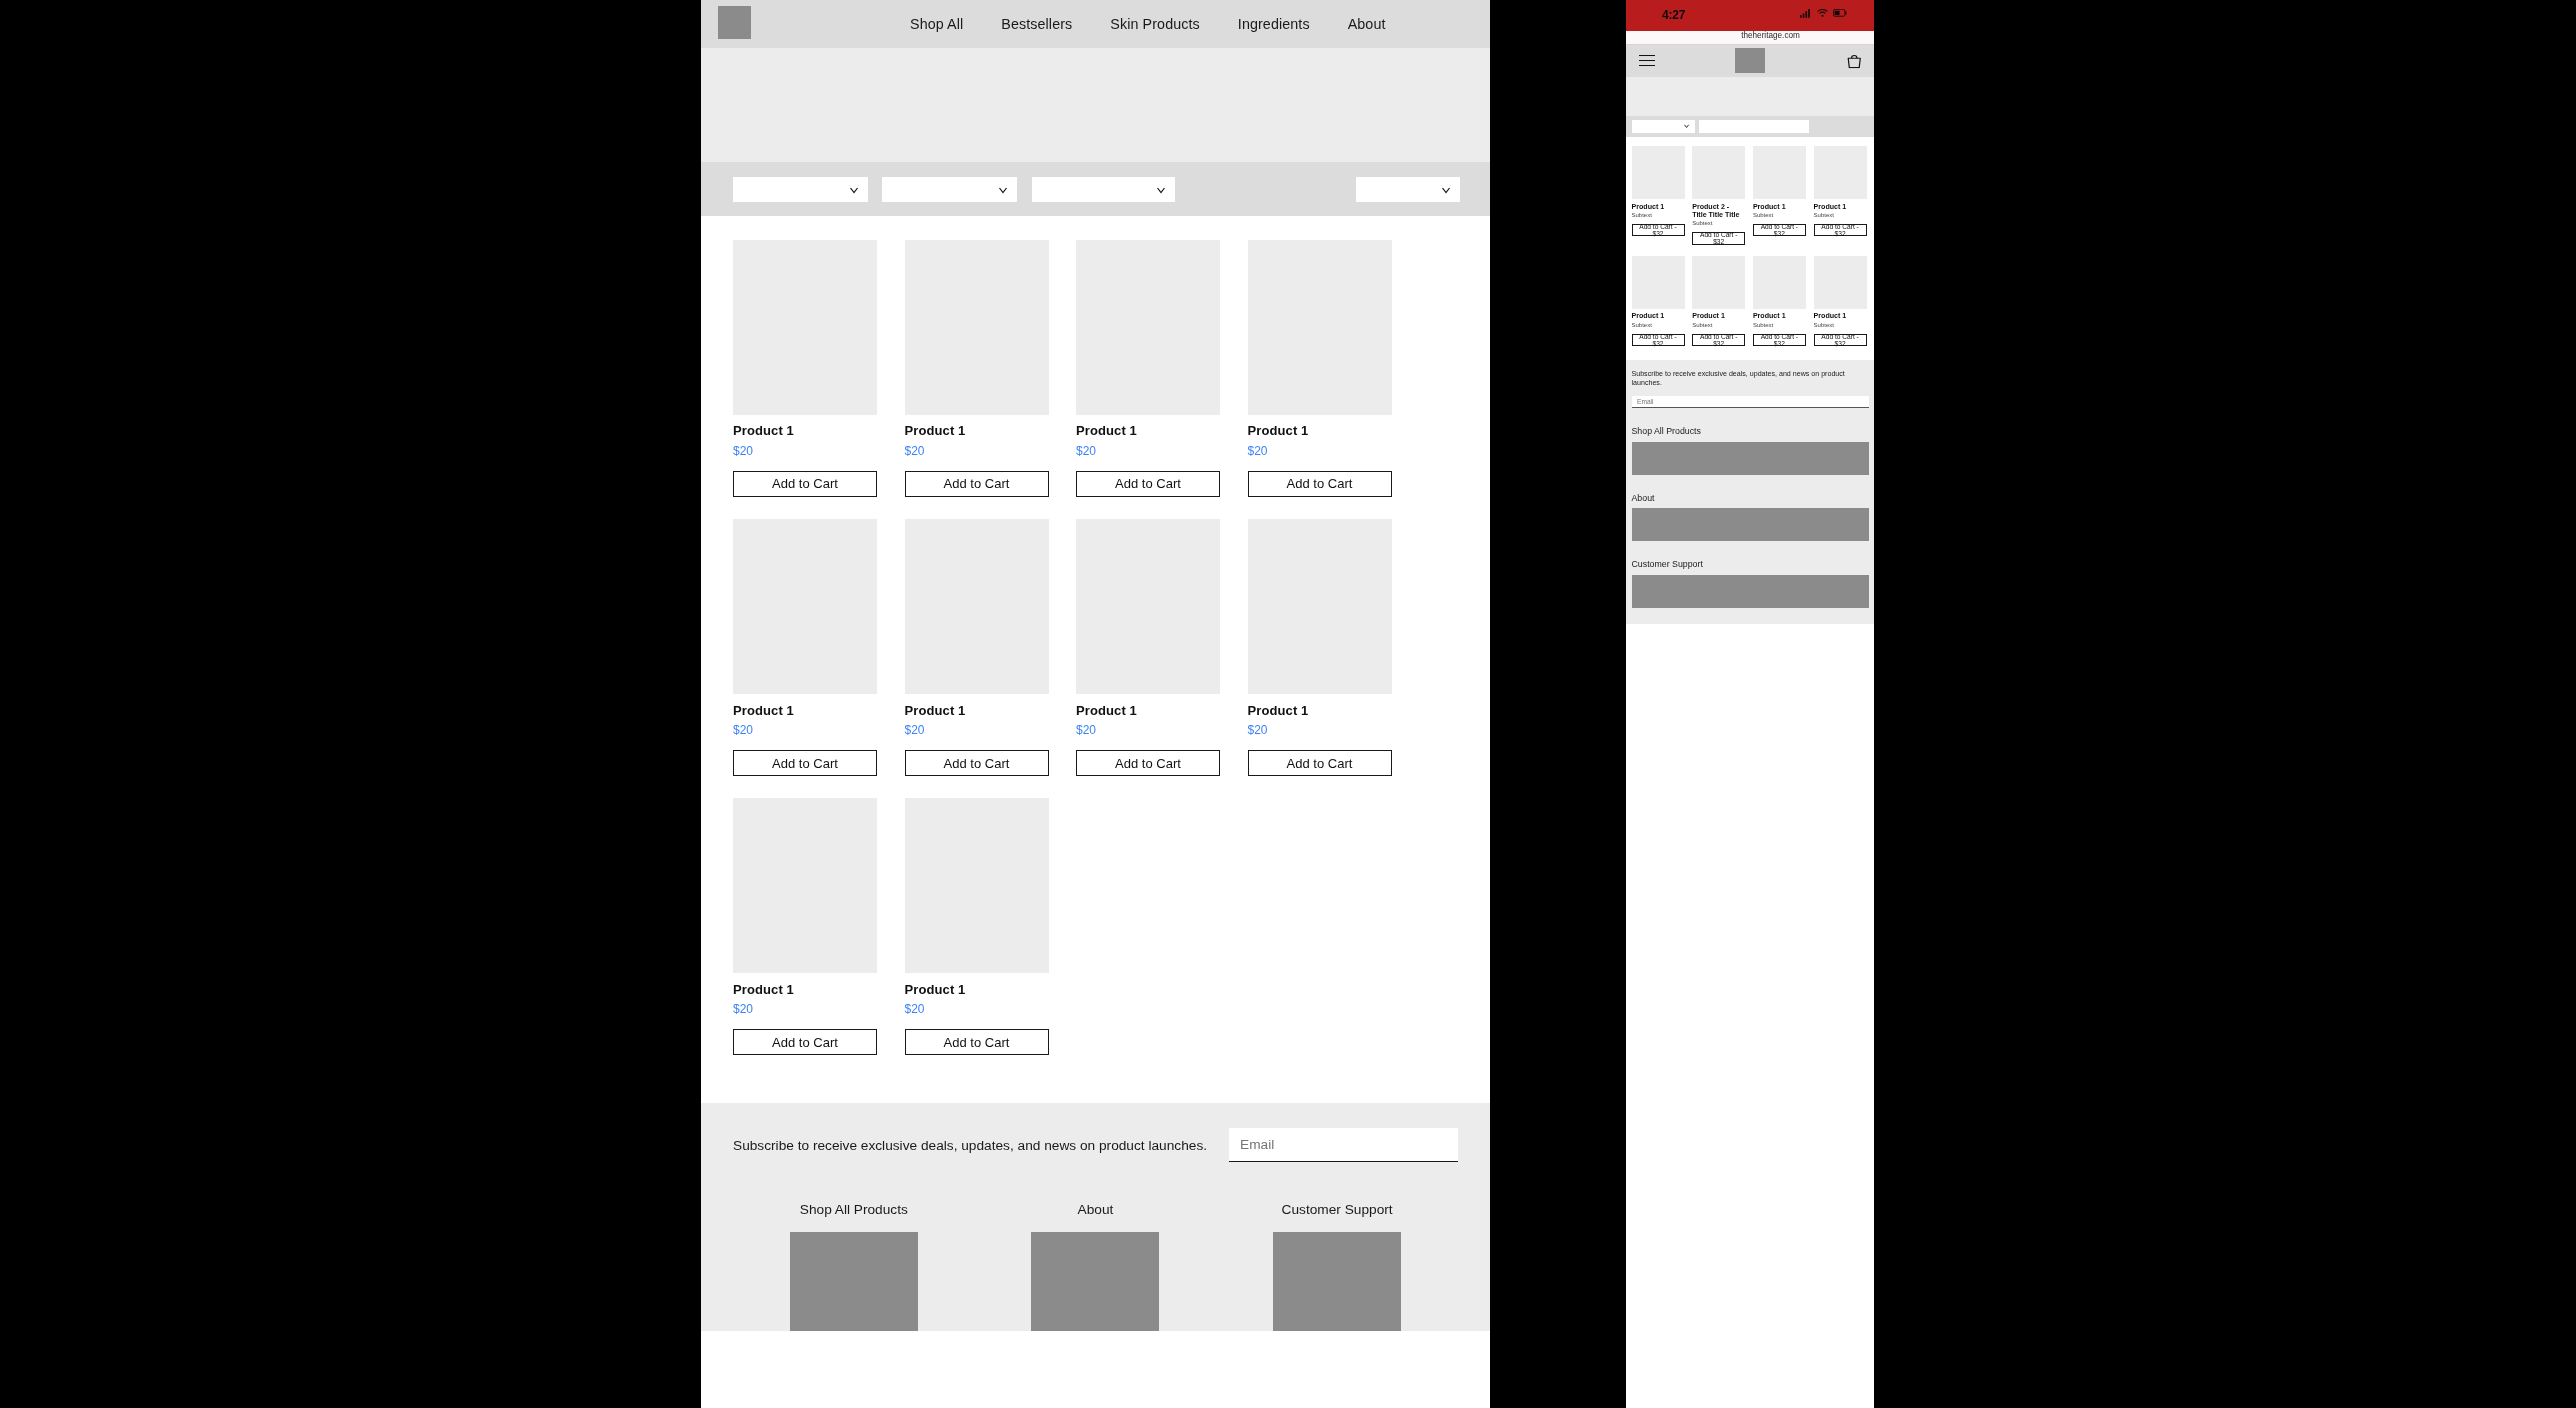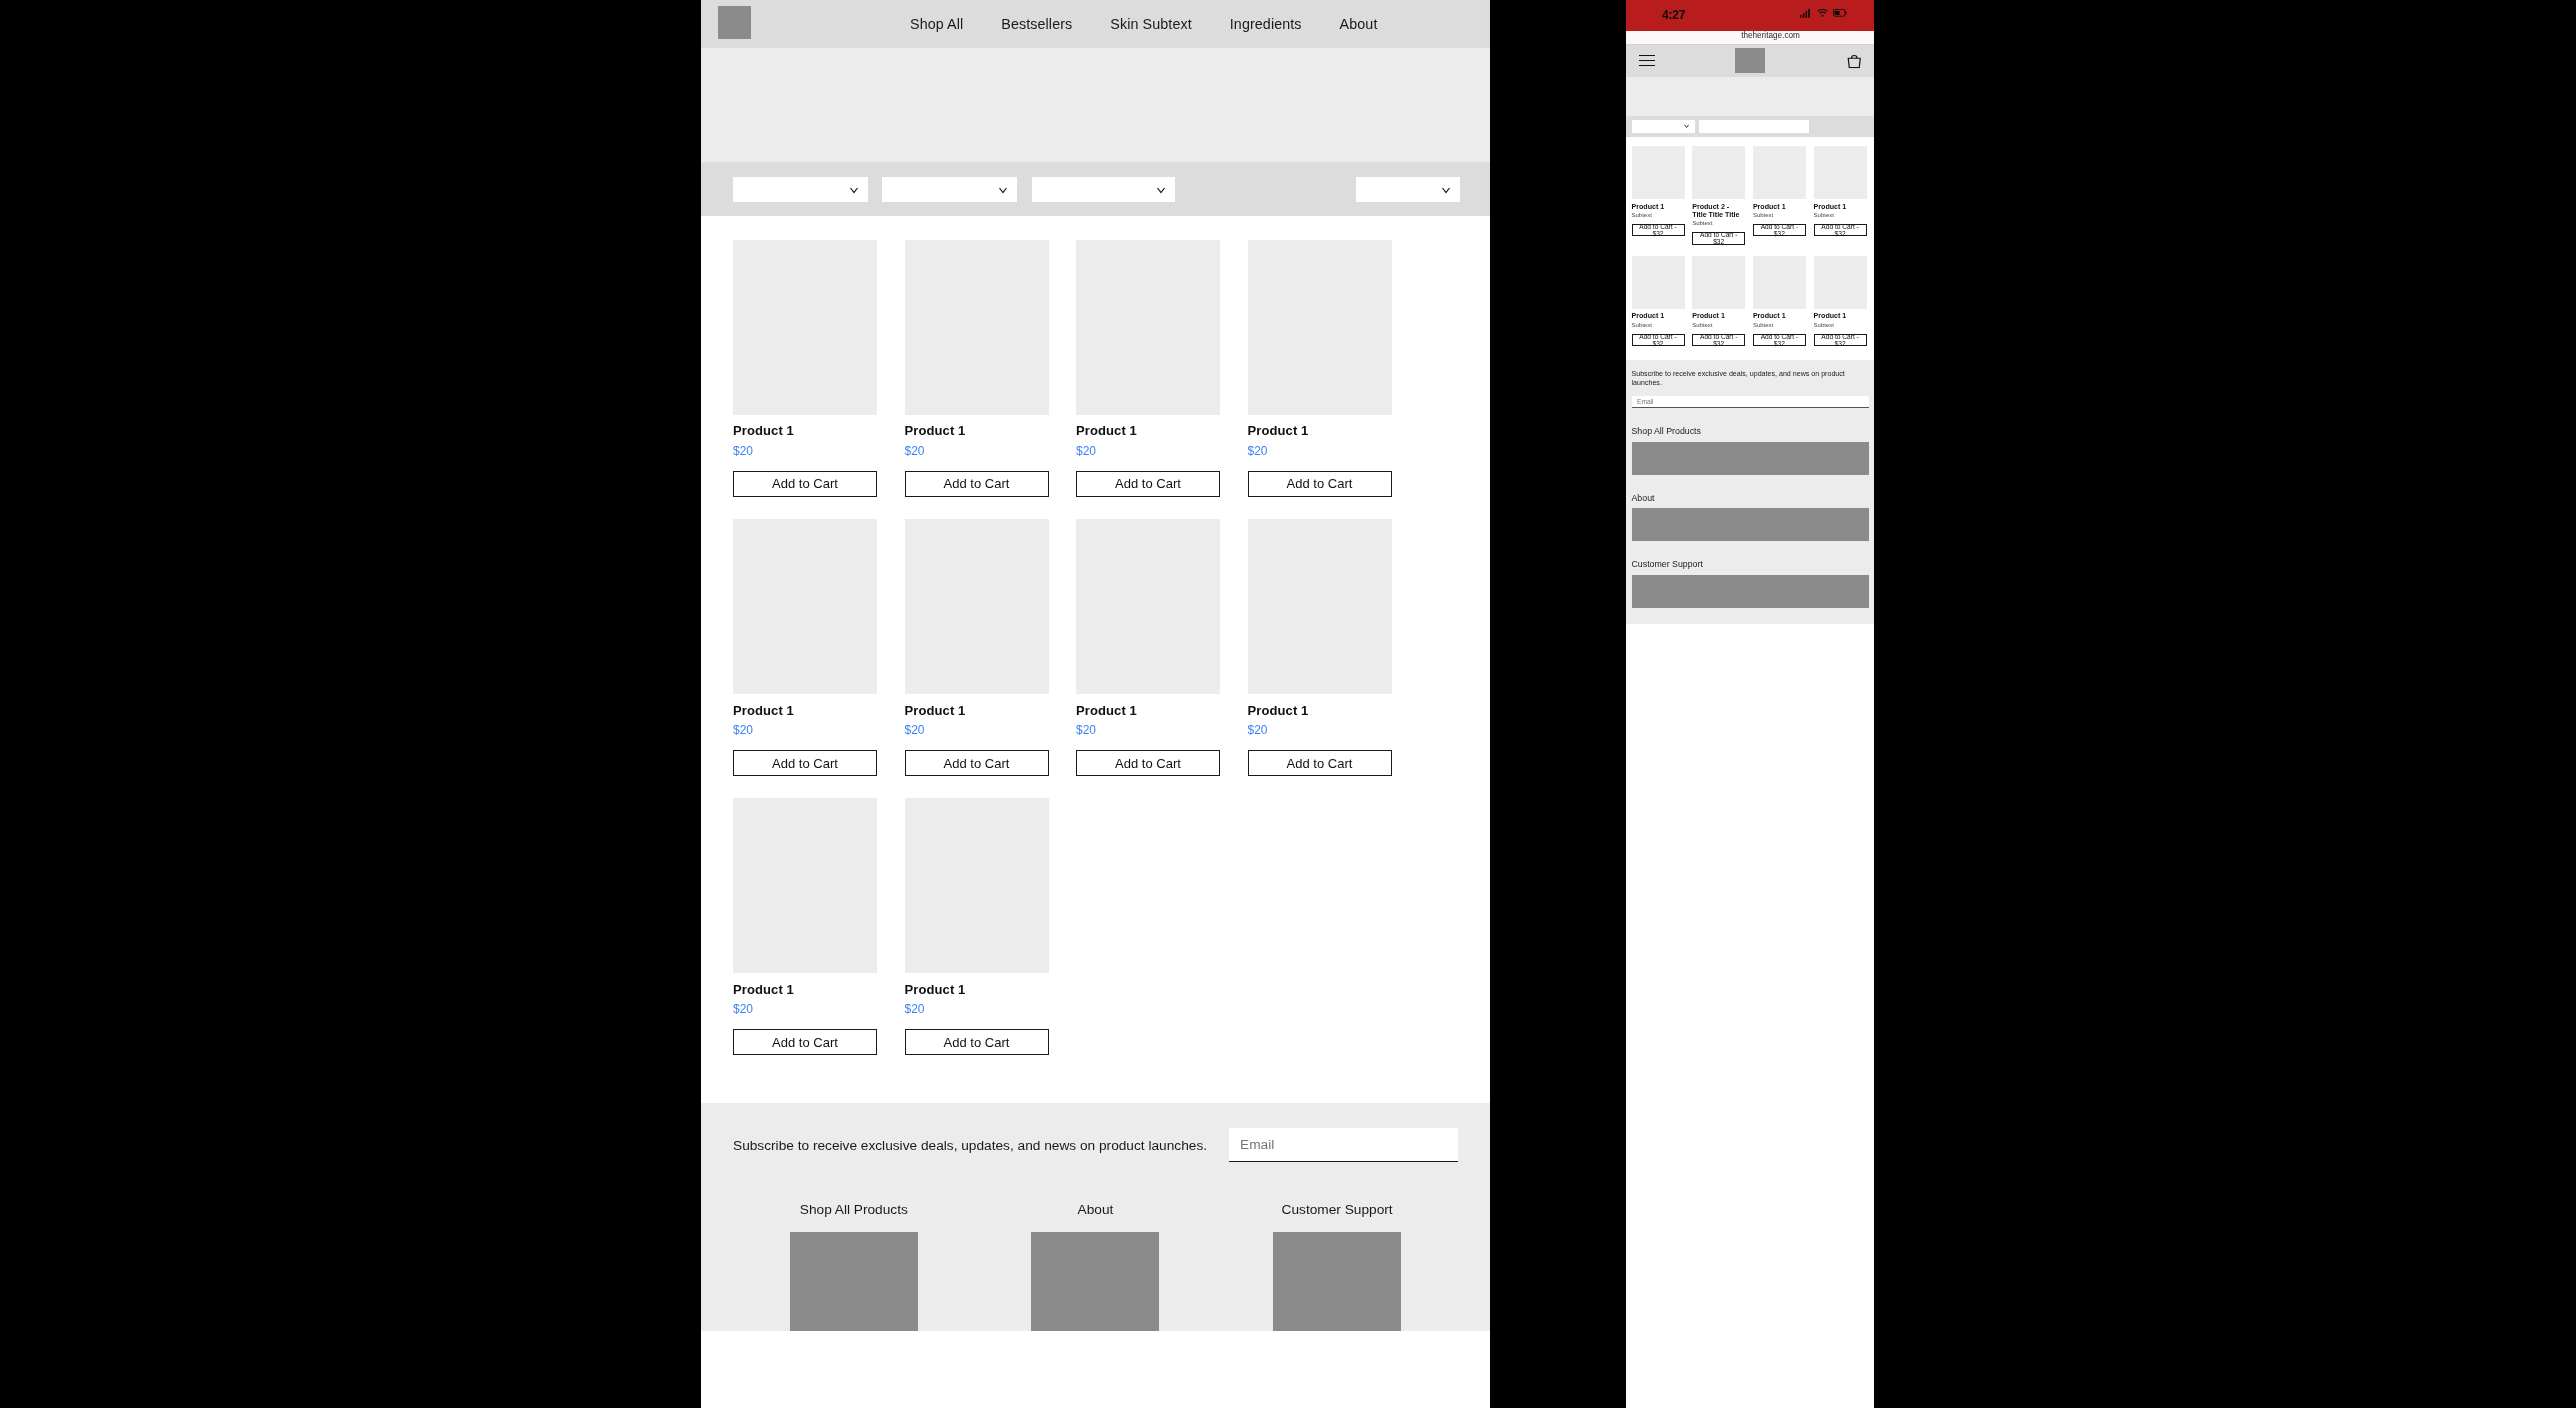--- a/index.html
+++ b/index.html
@@ -358,21 +358,21 @@
 
 <div class="stage">
 
   <div class="desktop-frame">
 
     <div class="dt-navbar">
       <div class="dt-logo"></div>
       <nav class="dt-nav-links">
         <a class="dt-nav-link">Shop All</a>
         <a class="dt-nav-link">Bestsellers</a>
-        <a class="dt-nav-link">Skin Subtext</a>
+        <a class="dt-nav-link">Skin Products</a>
         <a class="dt-nav-link">Ingredients</a>
         <a class="dt-nav-link">About</a>
       </nav>
     </div>
 
     <div class="dt-hero"></div>
 
     <div class="dt-filterbar">
       <div class="dt-select dt-sel-1">
         <svg class="dt-chev" viewBox="0 0 24 24">

